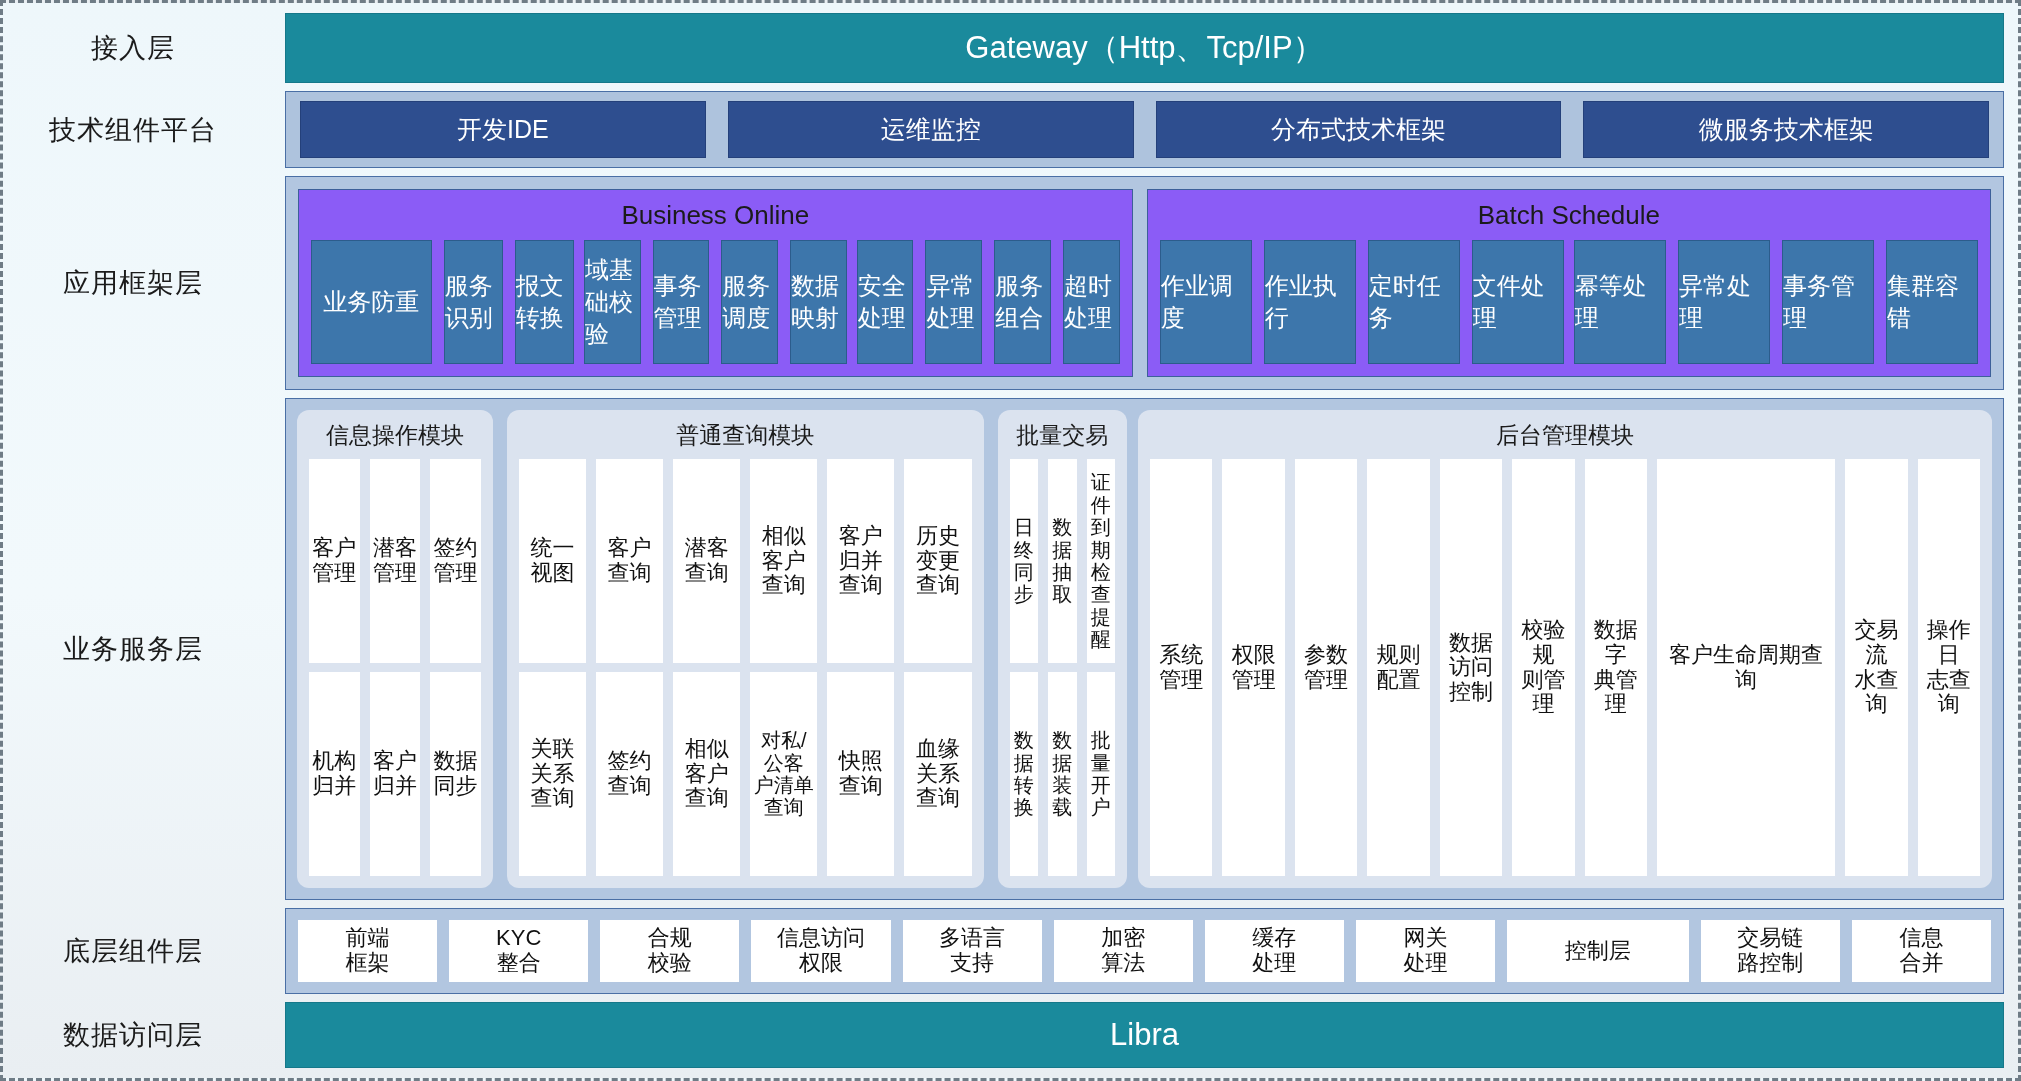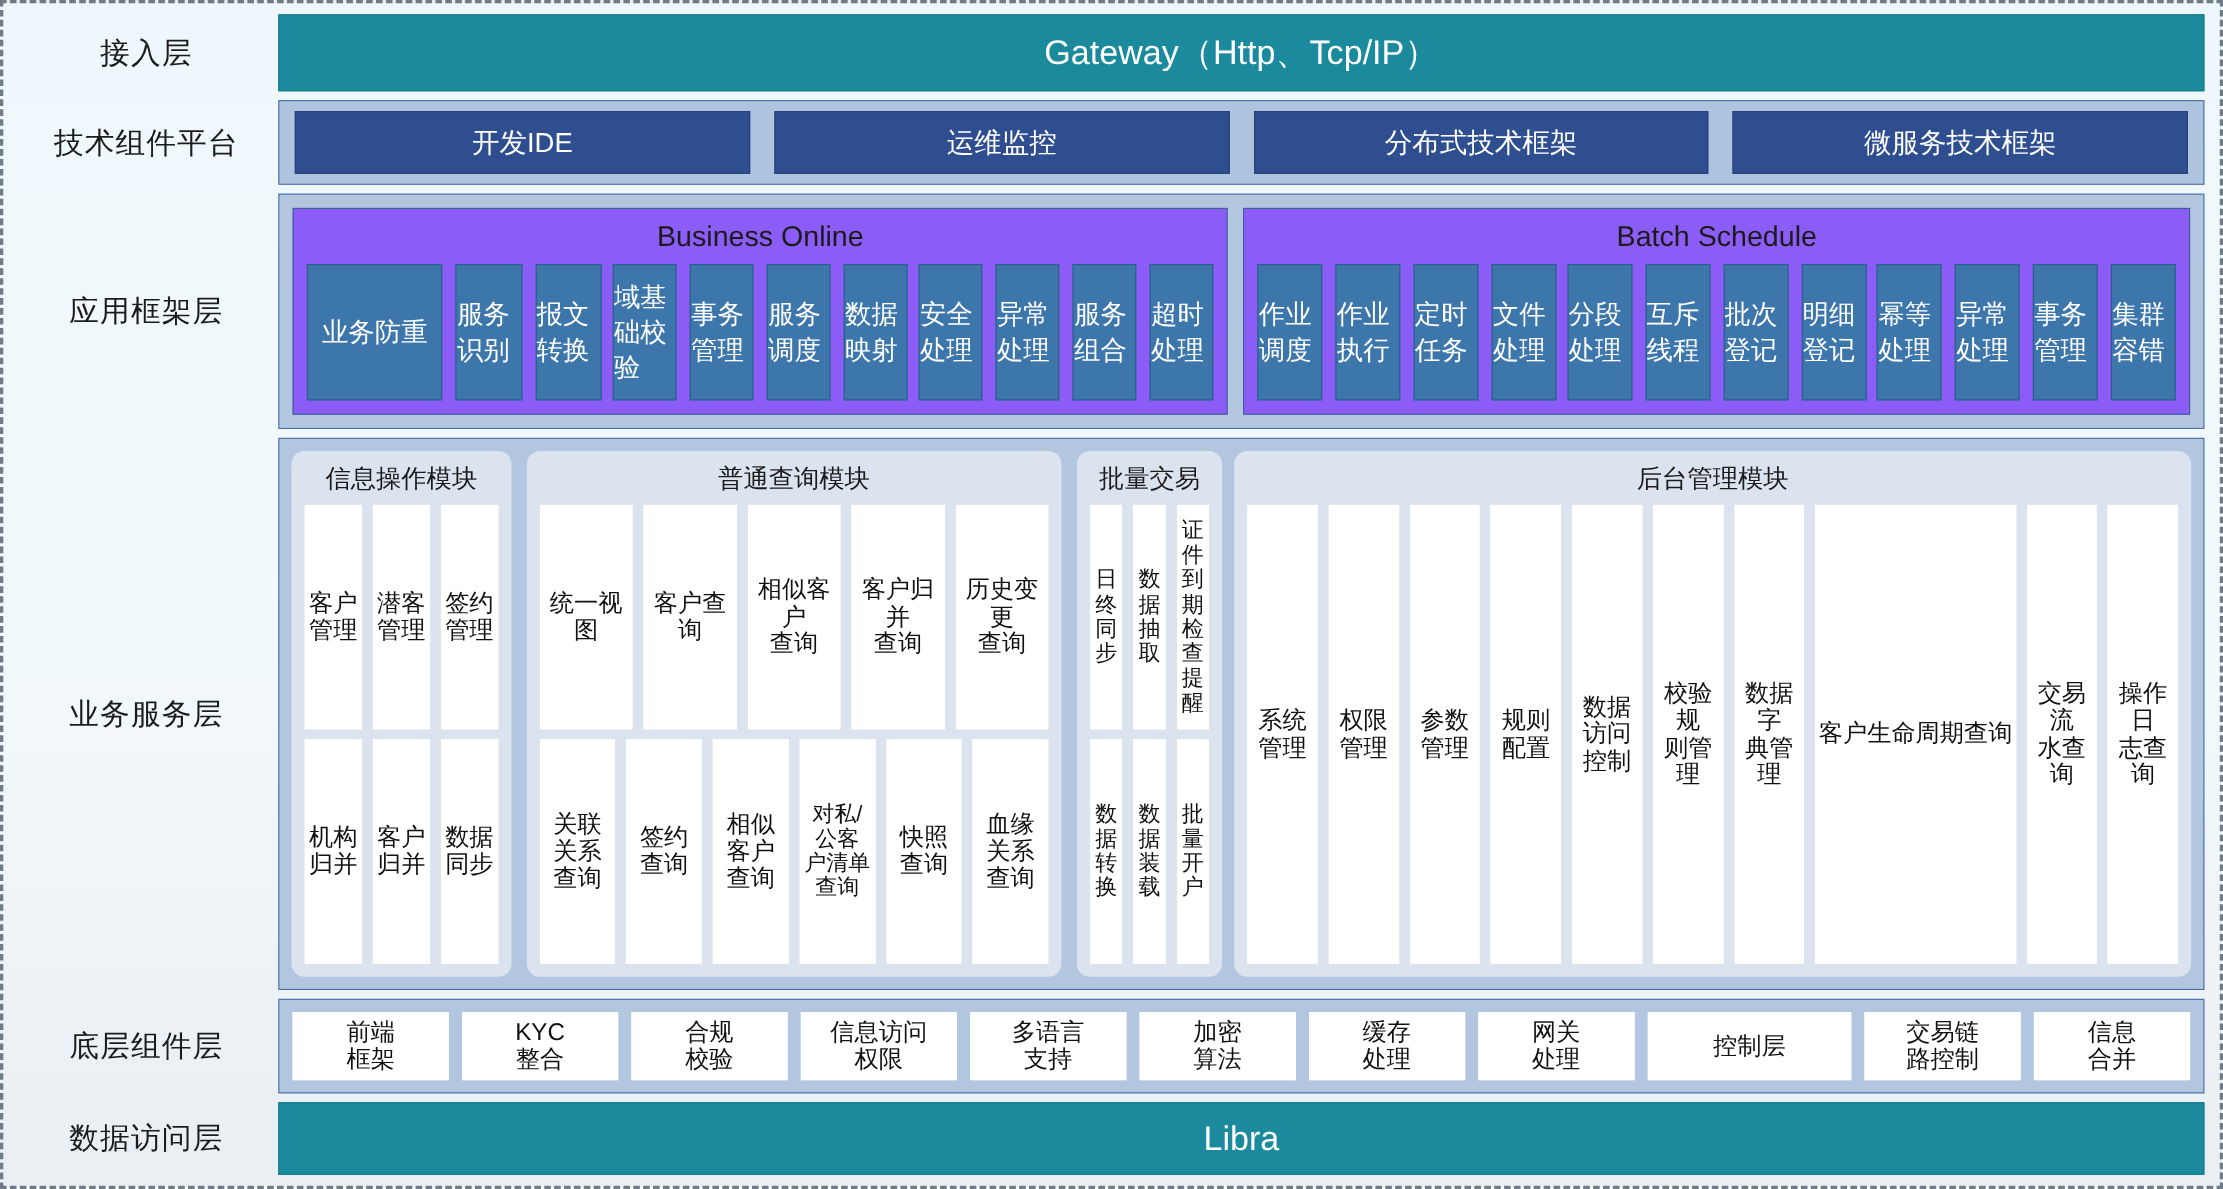--- a/index.html
+++ b/index.html
@@ -15,21 +15,21 @@
     border: 3px dashed #6f7c86;
     padding: 10px 14px 10px 10px;
   }
   .layers { display: flex; flex-direction: column; gap: 8px; height: 100%; }
   .layer-row { display: flex; align-items: stretch; }
   .layer-label {
     width: 240px; flex: 0 0 240px;
     display: flex; align-items: center; justify-content: center;
     font-size: 27px; color: #1b1b1b; letter-spacing: 1px;
   }
-  .layer-body { flex: 1 1 auto; display: flex; }
+  .layer-body { flex: 1 1 auto; display: flex; margin-left: 32px; }
 
   
   .teal-bar {
     flex: 1; background: #1a8a9c; border: 1px solid #15788a;
     display: flex; align-items: center; justify-content: center;
     color: #ffffff; font-size: 31px; font-weight: 400;
   }
   .row-access .layer-body { height: 70px; }
   .row-data .layer-body { height: 66px; }
 
@@ -175,26 +175,20 @@
           <div class="app-group batch">
             <div class="group-title">Batch Schedule</div>
             <div class="app-grid">
               <div class="app-line">
                 <div class="app-chip">作业调度</div>
                 <div class="app-chip">作业执行</div>
                 <div class="app-chip">定时任务</div>
                 <div class="app-chip">文件处理</div>
               </div>
               <div class="app-line">
-                <div class="app-chip">分段处理</div>
-                <div class="app-chip">互斥线程</div>
-                <div class="app-chip">批次登记</div>
-                <div class="app-chip">明细登记</div>
-              </div>
-              <div class="app-line">
                 <div class="app-chip">幂等处理</div>
                 <div class="app-chip">异常处理</div>
                 <div class="app-chip">事务管理</div>
                 <div class="app-chip">集群容错</div>
               </div>
             </div>
           </div>
 
         </div>
       </div>
@@ -222,20 +216,21 @@
                 </div>
               </div>
             </div>
 
             <div class="mod-card query">
               <div class="mod-title">普通查询模块</div>
               <div class="mod-grid">
                 <div class="mod-line">
                   <div class="cell">统一视图</div>
                   <div class="cell">客户查询</div>
+                  <div class="cell">潜客查询</div>
                   <div class="cell">相似客户<br>查询</div>
                   <div class="cell">客户归并<br>查询</div>
                   <div class="cell">历史变更<br>查询</div>
                 </div>
                 <div class="mod-line">
                   <div class="cell">关联关系<br>查询</div>
                   <div class="cell">签约查询</div>
                   <div class="cell">相似客户<br>查询</div>
                   <div class="cell sm">对私/公客<br>户清单查询</div>
                   <div class="cell">快照查询</div>

